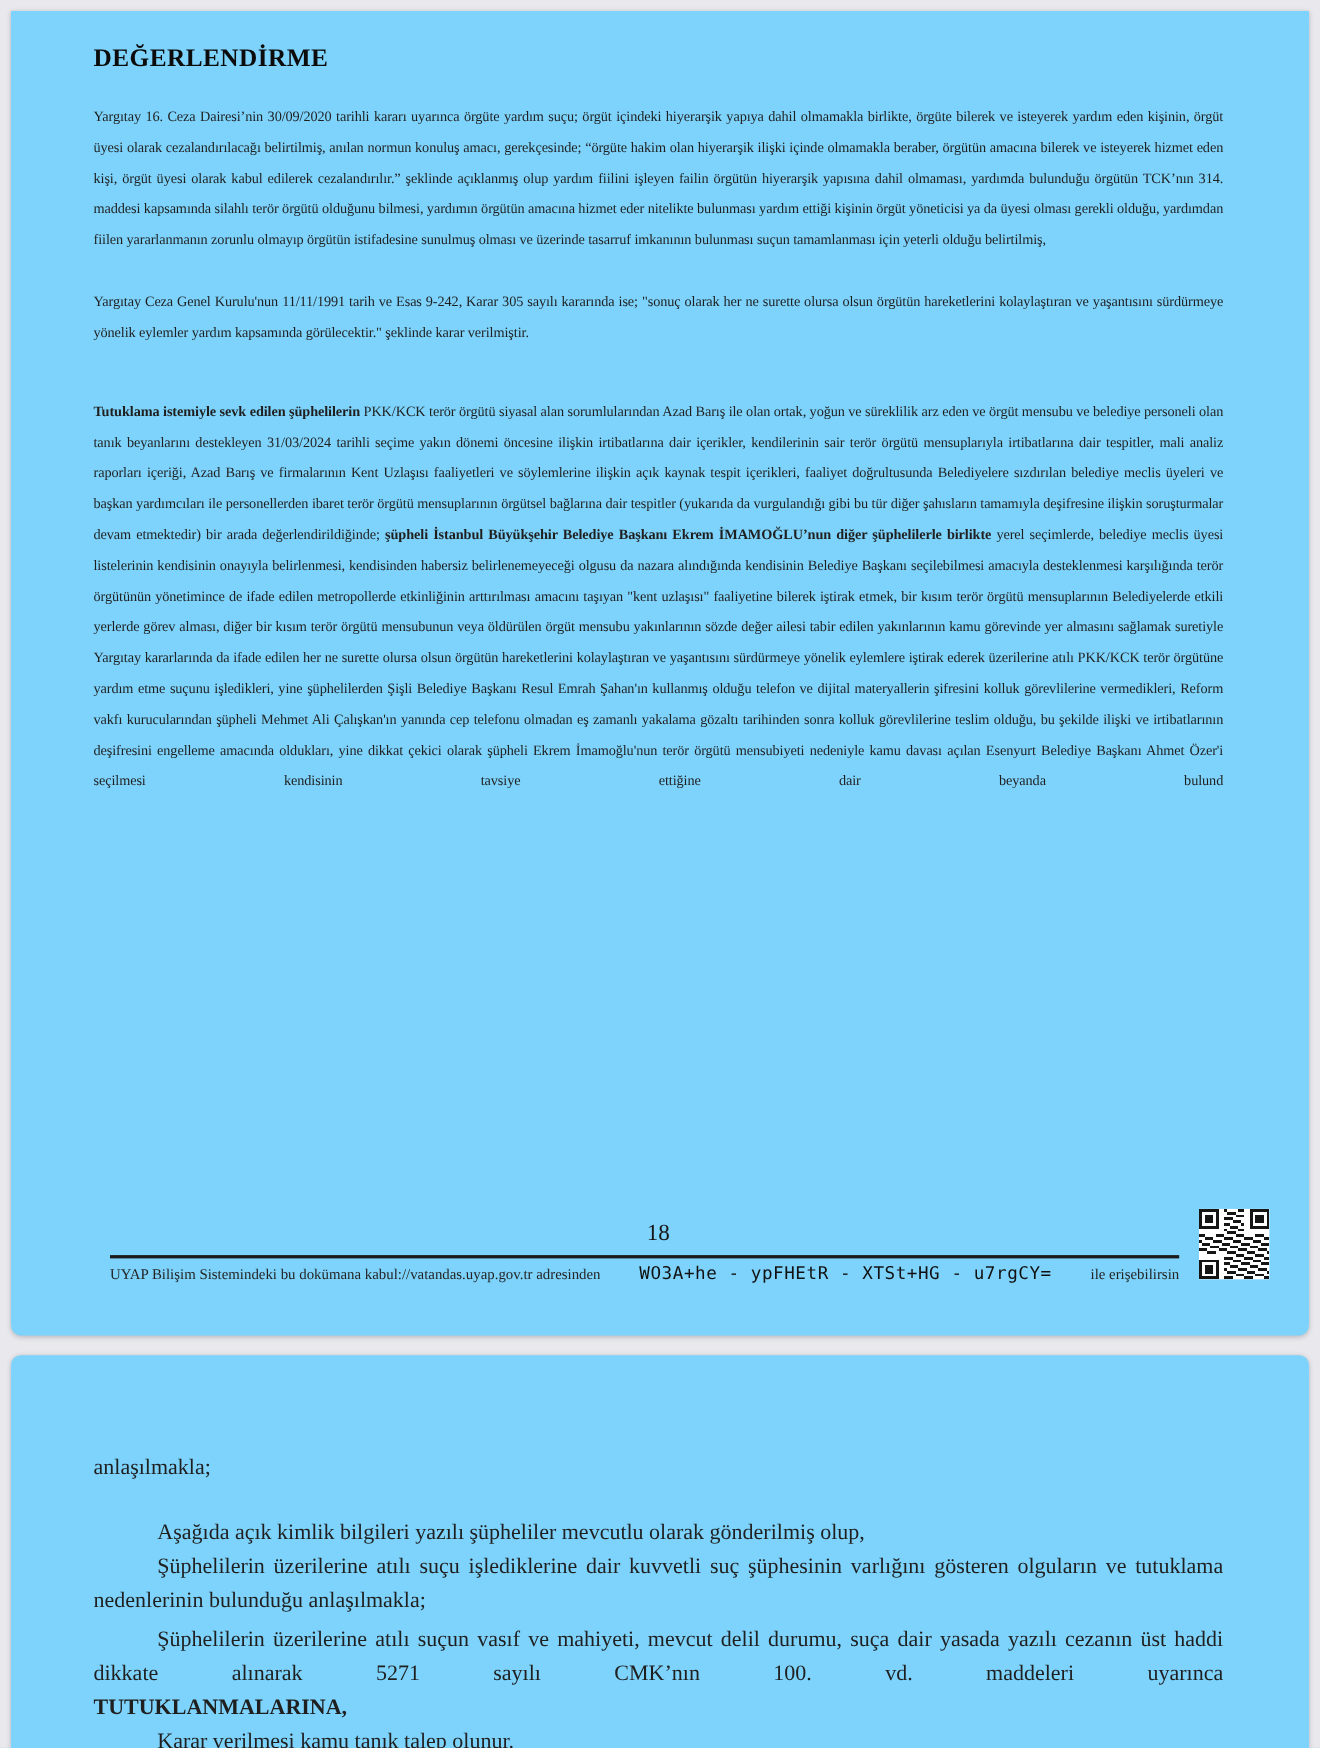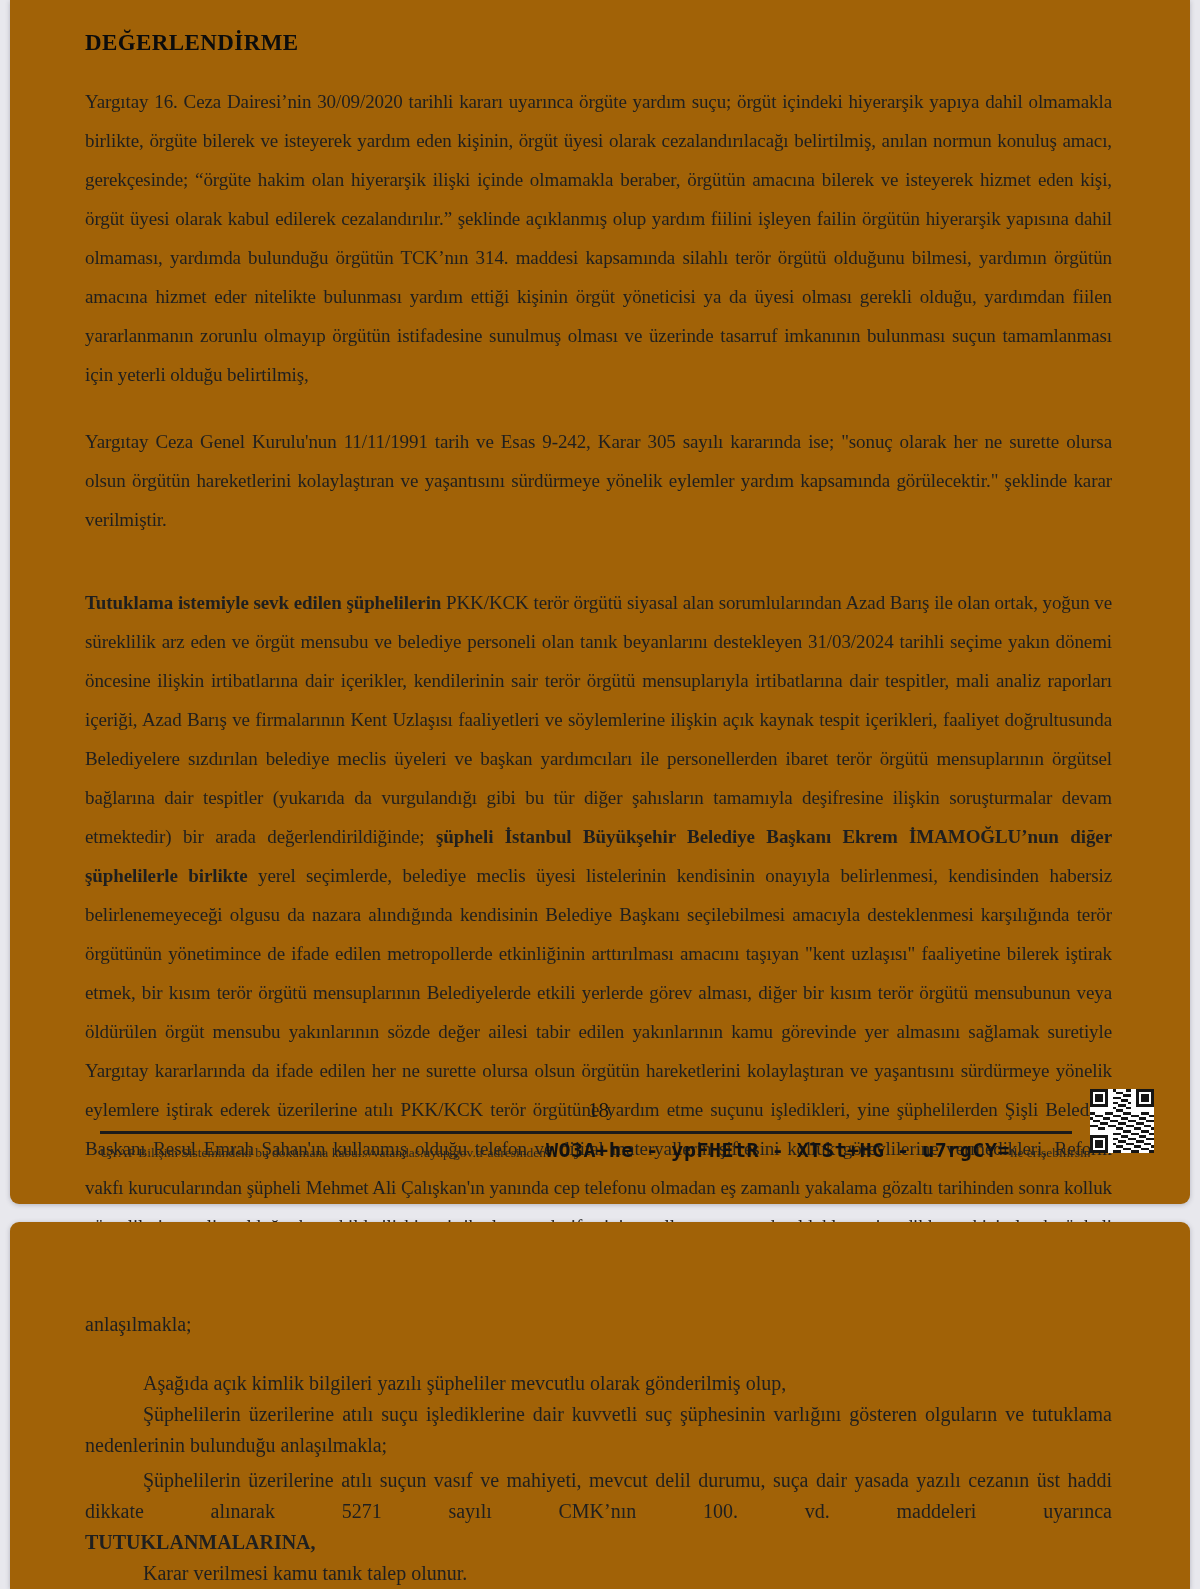--- a/index.html
+++ b/index.html
@@ -5,35 +5,35 @@
   * { box-sizing: border-box; }
   html, body { margin: 0; padding: 0; }
   body {
     width: 1200px; height: 1589px; overflow: hidden;
     background: #e8e8ed;
     font-family: "Liberation Serif", "DejaVu Serif", serif;
     color: #222;
   }
   .page {
     position: relative;
-    width: 1180px; margin: 0 auto;
-    background: #a16207;
+    width: 1180px; margin: 10px auto;
+    background: #7dd3fc;
     box-shadow: 0 1px 5px rgba(50,50,70,.28);
   }
   .page--one { height: 1204px; border-radius: 0 0 9px 9px; }
   .page--two { height: 367px; margin-top: 18px; border-radius: 9px 9px 0 0; }
 
   .content1 { padding: 30px 78px 0 75px; filter: blur(.3px); }
   .doc-title {
     margin: 0;
     font-size: 23px; font-weight: bold; color: #0c0c0c; letter-spacing: .4px;
   }
   .para {
     margin: 0;
-    font-size: 19px; line-height: 39px;
+    font-size: 13px; line-height: 28px;
     text-align: justify;
     color: #1f1f1f;
     letter-spacing: -0.1px;
   }
   .para--p1 { margin-top: 26px; }
   .para--p2 { margin-top: 28px; }
   .para--p3 { margin-top: 44px; }
   .justify-last { text-align-last: justify; }
   .run-b { font-weight: bold; }
 
@@ -47,21 +47,21 @@
     background: #1b1b1b;
   }
   .footer-line {
     position: absolute; top: 1138px; left: 90px; width: 972px;
     display: flex; align-items: baseline; justify-content: space-between;
     filter: blur(.3px);
   }
   .footer-small { font-size: 13.5px; color: #242424; white-space: nowrap; }
   .footer-code {
     font-family: "DejaVu Sans Mono", "Liberation Mono", monospace;
-    font-weight: bold; font-size: 20px; color: #111; letter-spacing: .5px;
+    font-weight: normal; font-size: 16px; color: #111; letter-spacing: .5px;
     white-space: nowrap;
   }
   .qr {
     position: absolute; top: 1089px; left: 1080px; width: 64px; height: 64px;
     background: #fff;
   }
   .qr svg { width: 100%; height: 100%; display: block; }
 
   .content2 { padding: 87px 78px 0 75px; filter: blur(.3px); }
   .para2 {

